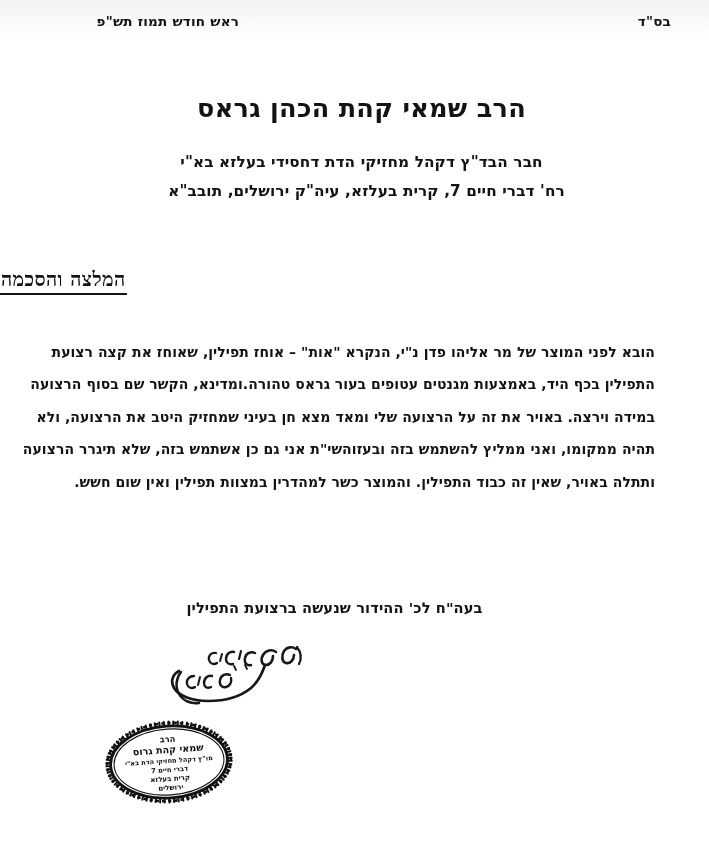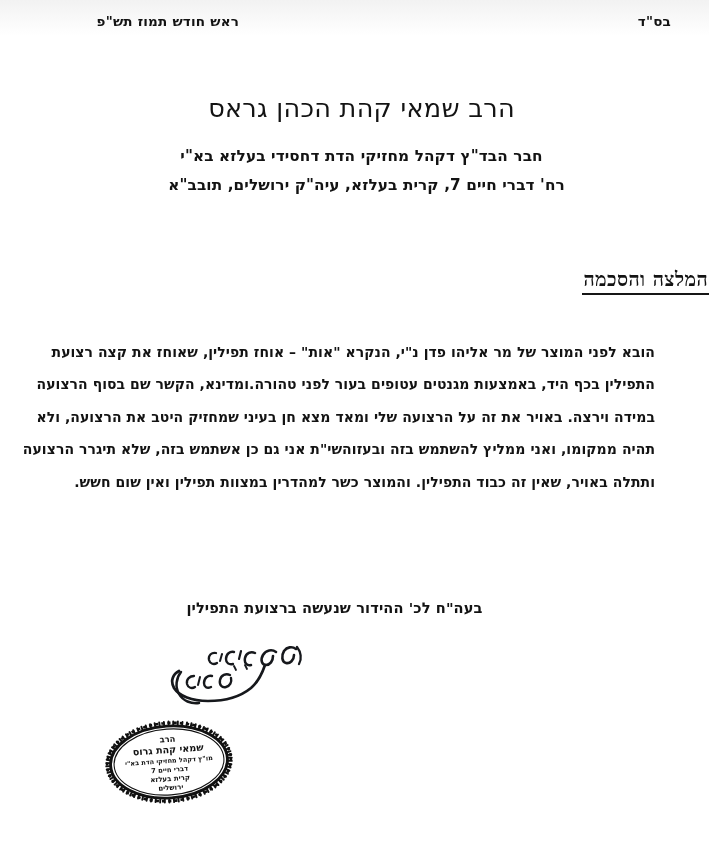--- a/index.html
+++ b/index.html
@@ -54,24 +54,24 @@
   .letterhead {
     position: absolute;
     top: 93px;
     right: 0;
     left: 0;
     text-align: center;
   }
 
   .lh-name {
     font-size: 25.5px;
-    font-weight: 400;
+    font-weight: 700;
     letter-spacing: 0.3px;
     line-height: 1.25;
-    margin: 0 0 20px 0;
+    margin: 0 0 26px 0;
     padding-left: 14px;
   }
 
   .lh-sub {
     font-size: 15.3px;
     font-weight: 700;
     line-height: 1.55;
     margin: 0;
     letter-spacing: 0.1px;
     padding-left: 14px;
@@ -81,21 +81,21 @@
     margin-top: 5px;
     padding-left: 24px;
   }
 
   
   .doc-heading {
     position: absolute;
     top: 268px;
     right: 0;
     left: 0;
-    text-align: right;
+    text-align: left;
   }
 
   .doc-heading span {
     display: inline-block;
     font-family: "DejaVu Serif", "Liberation Serif", serif;
     font-size: 19.5px;
     font-weight: 700;
     letter-spacing: 0.4px;
     border-bottom: 2.2px solid #161616;
     padding: 0 1px 2px 1px;
@@ -209,21 +209,21 @@
     <div class="lh-sub">חבר הבד"ץ דקהל מחזיקי הדת דחסידי בעלזא בא"י</div>
     <div class="lh-sub">רח' דברי חיים 7, קרית בעלזא, עיה"ק ירושלים, תובב"א</div>
   </div>
 
   <div class="doc-heading">
     <span>המלצה והסכמה</span>
   </div>
 
   <div class="body-block">
     <p class="body-line">הובא לפני המוצר של מר אליהו פדן נ"י, הנקרא "אות" – אוחז תפילין, שאוחז את קצה רצועת</p>
-    <p class="body-line">התפילין בכף היד, באמצעות מגנטים עטופים בעור לפני טהורה.ומדינא, הקשר שם בסוף הרצועה</p>
+    <p class="body-line">התפילין בכף היד, באמצעות מגנטים עטופים בעור גראס טהורה.ומדינא, הקשר שם בסוף הרצועה</p>
     <p class="body-line">במידה וירצה. באויר את זה על הרצועה שלי ומאד מצא חן בעיני שמחזיק היטב את הרצועה, ולא</p>
     <p class="body-line">תהיה ממקומו, ואני ממליץ להשתמש בזה ובעזוהשי"ת אני גם כן אשתמש בזה, שלא תיגרר הרצועה</p>
     <p class="body-line last">ותתלה באויר, שאין זה כבוד התפילין. והמוצר כשר למהדרין במצוות תפילין ואין שום חשש.</p>
   </div>
 
   <div class="closing">
     <span>בעה"ח לכ' ההידור שנעשה ברצועת התפילין</span>
   </div>
 
   <div class="signature">

